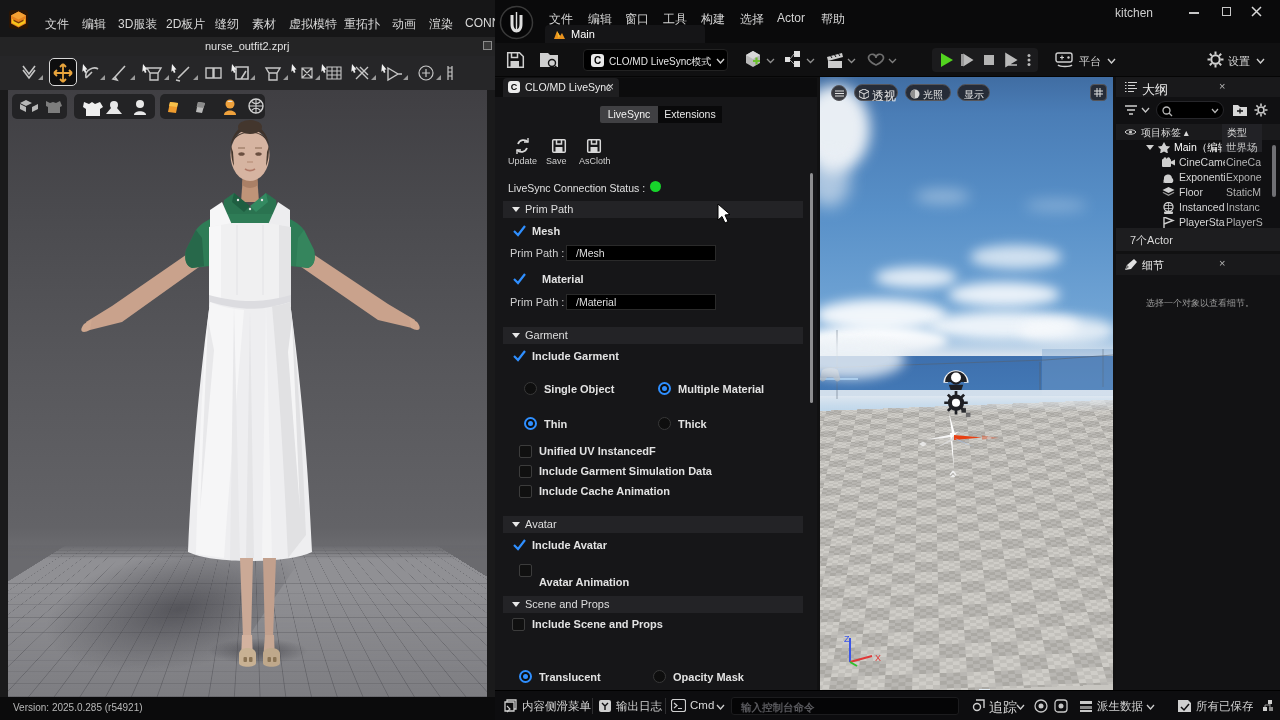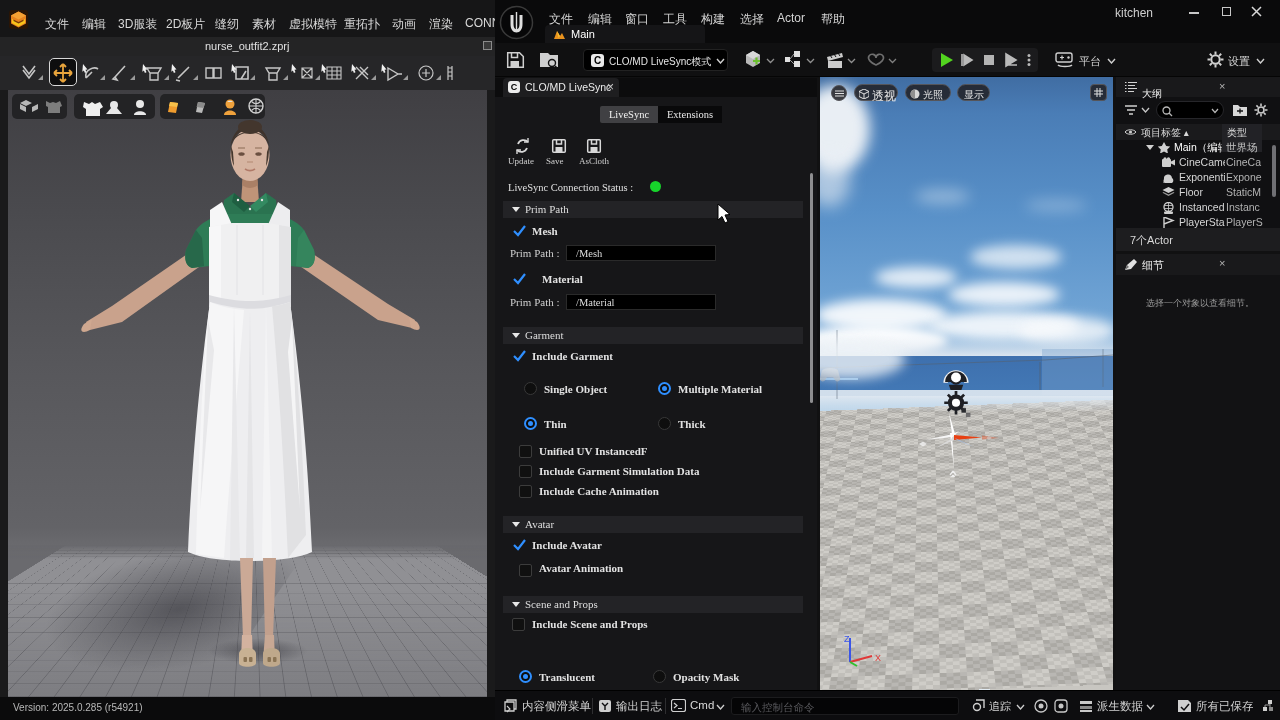--- a/index.html
+++ b/index.html
@@ -310,21 +310,21 @@
   <div id="uepanel">
 
     <div class="abs" style="left:0;top:78px;width:322px;height:19px;background:#0c0c0d;">
       <div class="abs" style="left:8px;top:0;width:116px;height:19px;background:#1e1e20;border-radius:4px 4px 0 0;">
         <div class="abs" style="left:5px;top:3px;width:12px;height:12px;border-radius:3px;background:#ededed;color:#000;font-size:9px;font-weight:bold;text-align:center;line-height:12px;">C</div>
         <div class="abs" style="left:22px;top:3px;color:#ececec;font-size:10.5px;">CLO/MD LiveSync</div>
         <div class="abs" style="left:104px;top:2px;color:#c8c8c8;font-size:12px;">×</div>
       </div>
     </div>
 
-    <div class="abs" style="left:0;top:97px;width:322px;height:593px;background:#161618;font-family:Liberation Serif, serif;">
+    <div class="abs" style="left:0;top:97px;width:322px;height:593px;background:#161618;">
 
       <div class="abs" style="left:105px;top:9px;width:58px;height:17px;background:#404043;border-radius:2px 0 0 2px;color:#f2f2f2;font-size:10.5px;text-align:center;line-height:17px;">LiveSync</div>
       <div class="abs" style="left:163px;top:9px;width:64px;height:17px;background:#09090a;color:#e8e8e8;font-size:10.5px;text-align:center;line-height:17px;">Extensions</div>
 
       <svg class="abs" style="left:20px;top:40px;" width="100" height="18" viewBox="0 0 100 18">
         <g fill="none" stroke="#d8d8d8" stroke-width="1.8">
           <path d="M13,5 A6,6 0 0,0 3,7 M2,13 A6,6 0 0,0 12,11"></path>
           <path d="M13,1 v4 h-4 M2,17 v-4 h4" stroke-width="1.4"></path>
         </g>
         <g stroke="#d8d8d8" stroke-width="1.5" fill="none">
@@ -388,21 +388,21 @@
       <div class="lbl" style="left:44px;top:388px;font-weight:bold;">Include Cache Animation</div>
 
       <div class="sechdr" style="top:419px;">Avatar</div>
       <div class="cbchk" style="left:17px;top:441px;">
             <svg width="15" height="14" viewBox="0 0 15 14">
               <path d="M2,7 L6,11 L13,2" stroke="#2f8fff" stroke-width="2.2" fill="none"></path>
             </svg>
           </div>
       <div class="lbl" style="left:37px;top:442px;font-weight:bold;">Include Avatar</div>
       <div class="cb" style="left:24px;top:467px;"></div>
-      <div class="lbl" style="left:44px;top:465px;font-weight:bold;">Avatar Animation</div>
+      <div class="lbl" style="left:44px;top:479px;font-weight:bold;">Avatar Animation</div>
 
       <div class="sechdr" style="top:499px;">Scene and Props</div>
       <div class="cb" style="left:17px;top:521px;"></div>
       <div class="lbl" style="left:37px;top:521px;font-weight:bold;">Include Scene and Props</div>
 
       <div class="radon" style="left:24px;top:573px;"></div>
       <div class="lbl" style="left:44px;top:574px;font-weight:bold;">Translucent</div>
       <div class="rad" style="left:158px;top:573px;"></div>
       <div class="lbl" style="left:178px;top:574px;font-weight:bold;">Opacity Mask</div>
     </div>
@@ -516,21 +516,21 @@
           <path d="M0,3 h9 M0,6 h9 M3,0 v9 M6,0 v9" stroke="#e0e0e0" stroke-width="1"></path>
         </svg>
   </div>
   <div id="uerightcol">
 
     <div class="abs" style="left:621px;top:77px;width:164px;height:174px;background:#101012;">
       <div class="abs" style="left:0;top:0;width:164px;height:20px;background:#19191b;">
         <svg class="abs" style="left:8px;top:4px;" width="13" height="12" viewBox="0 0 13 12">
               <path d="M4,1.5 h9 M4,4.5 h7 M4,7.5 h9 M4,10.5 h6 M1,1.5 h1.5 M1,4.5 h1.5 M1,7.5 h1.5 M1,10.5 h1.5" stroke="#d4d4d4" stroke-width="1.2"></path>
             </svg>
-        <div class="abs cjk" style="left:26px;top:10px;color:#ededed;font-size:10px;">大纲</div>
+        <div class="abs cjk" style="left:26px;top:4px;color:#ededed;font-size:13px;">大纲</div>
         <div class="abs" style="left:103px;top:3px;color:#b4b4b4;font-size:11px;">×</div>
       </div>
 
       <svg class="abs" style="left:8px;top:27px;" width="26" height="13" viewBox="0 0 26 13">
             <path d="M1,2 h12 M3,6 h8 M5,10 h4" stroke="#d0d0d0" stroke-width="1.5"></path>
             <path d="M18,4 l3.5,4 l3.5,-4" stroke="#c8c8c8" stroke-width="1.3" fill="none"></path>
           </svg>
       <div class="abs" style="left:40px;top:24px;width:68px;height:18px;background:#000;border-radius:9px;border:1px solid #26262a;">
         <svg class="abs" style="left:5px;top:3.5px;" width="11" height="11" viewBox="0 0 11 11">
               <circle cx="4.5" cy="4.5" r="3.5" fill="none" stroke="#b8b8b8" stroke-width="1.3"></circle>
@@ -641,27 +641,27 @@
       <svg class="abs" style="left:176px;top:8px;" width="15" height="13" viewBox="0 0 15 13">
             <rect x="0.5" y="0.5" width="14" height="12" rx="2" fill="none" stroke="#cfcfcf" stroke-width="1.2"></rect>
             <path d="M3,4 l3,2.5 l-3,2.5 M7,9.5 h4" stroke="#cfcfcf" stroke-width="1.2" fill="none"></path>
           </svg>
       <div class="abs" style="left:195px;top:8px;color:#d8d8d8;font-size:11.5px;">Cmd</div>
       <svg class="abs" style="left:221px;top:13px;" width="9" height="6" viewBox="0 0 9 6">
             <path d="M1,1 L4.5,5 L8,1" stroke="#cfcfcf" stroke-width="1.3" fill="none"></path>
           </svg>
       <div class="abs cjk" style="left:236px;top:697px;"></div>
       <div class="abs" style="left:236px;top:6px;width:228px;height:18px;background:#050506;border-radius:3px;border:1px solid #1c1c1e;">
-        <div class="abs cjk" style="left:9px;top:3px;color:#58585c;font-size:10.5px;">输入控制台命令</div>
+        <div class="abs cjk" style="left:9px;top:3px;color:#58585c;font-size:10.5px;font-weight:bold;">输入控制台命令</div>
       </div>
       <svg class="abs" style="left:477px;top:8px;" width="13" height="13" viewBox="0 0 13 13">
             <path d="M4,1 h8 v8" fill="none" stroke="#cfcfcf" stroke-width="1.4"></path>
             <circle cx="5" cy="8" r="3.5" fill="none" stroke="#cfcfcf" stroke-width="1.4"></circle>
           </svg>
-      <div class="abs cjk" style="left:494px;top:8px;color:#d2d2d2;font-size:11px;">追踪</div>
+      <div class="abs cjk" style="left:494px;top:8px;color:#d2d2d2;font-size:14px;">追踪</div>
       <svg class="abs" style="left:521px;top:13px;" width="9" height="6" viewBox="0 0 9 6">
             <path d="M1,1 L4.5,5 L8,1" stroke="#cfcfcf" stroke-width="1.3" fill="none"></path>
           </svg>
       <svg class="abs" style="left:539px;top:8px;" width="14" height="14" viewBox="0 0 14 14">
             <circle cx="7" cy="7" r="6" fill="none" stroke="#c8c8c8" stroke-width="1.3"></circle>
             <circle cx="7" cy="7" r="2.5" fill="#c8c8c8"></circle>
           </svg>
       <svg class="abs" style="left:559px;top:8px;" width="14" height="14" viewBox="0 0 14 14">
             <rect x="1" y="1" width="12" height="12" rx="3" fill="none" stroke="#c8c8c8" stroke-width="1.3"></rect>
             <circle cx="7" cy="7" r="2.5" fill="#c8c8c8"></circle>

